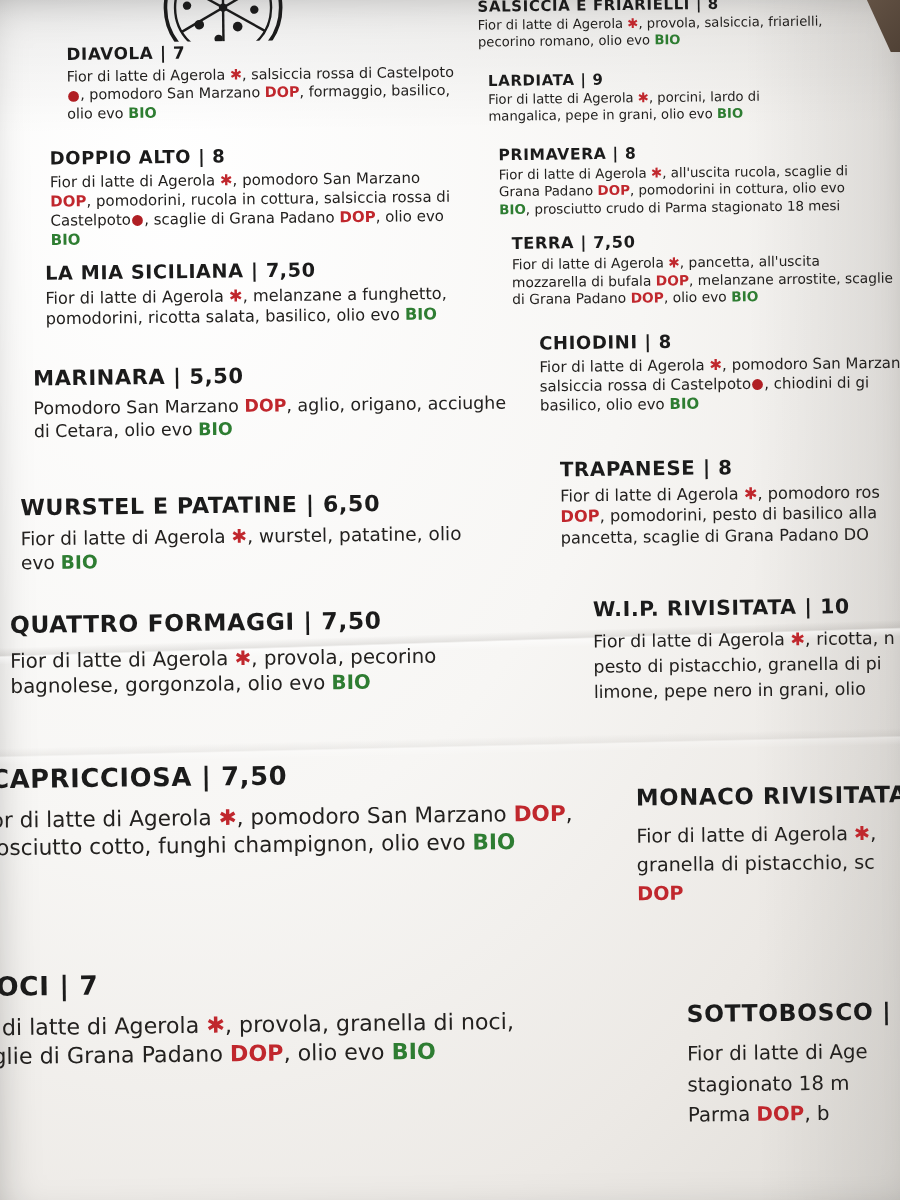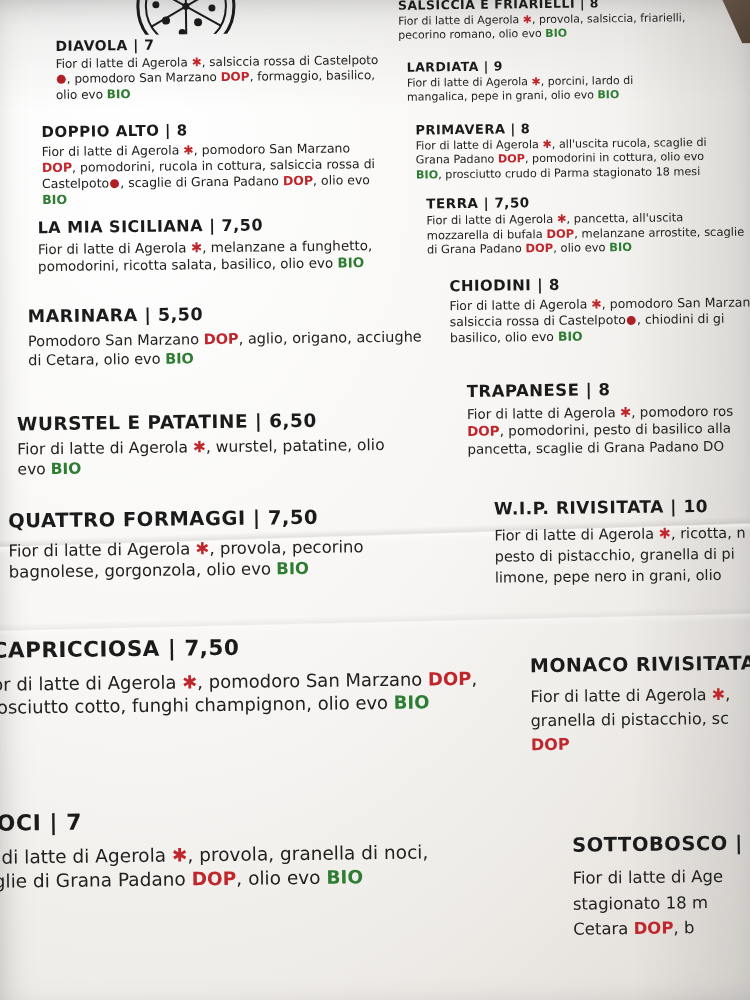--- a/index.html
+++ b/index.html
@@ -239,20 +239,20 @@
         </div>
     </div>
 
     <div class="item" style="left:182px;top:848px;width:330px;overflow:hidden;">
       <div class="hd" style="font-size:19.5px;">
         <span>SOTTOBOSCO</span> <span>|</span>
       </div>
       <div class="desc" style="font-size:16.5px;margin-top:9px;width:330px;line-height:1.55;">
           <div><span>Fior di latte di Age</span></div>
           <div><span>stagionato 18 m</span></div>
-          <div><span>Cetara </span><span class="red">DOP</span><span>, b</span></div>
+          <div><span>Parma </span><span class="red">DOP</span><span>, b</span></div>
         </div>
     </div>
 
   </div>
 
   <div id="table-edge"></div>
 </div>
 
 </body></html>

